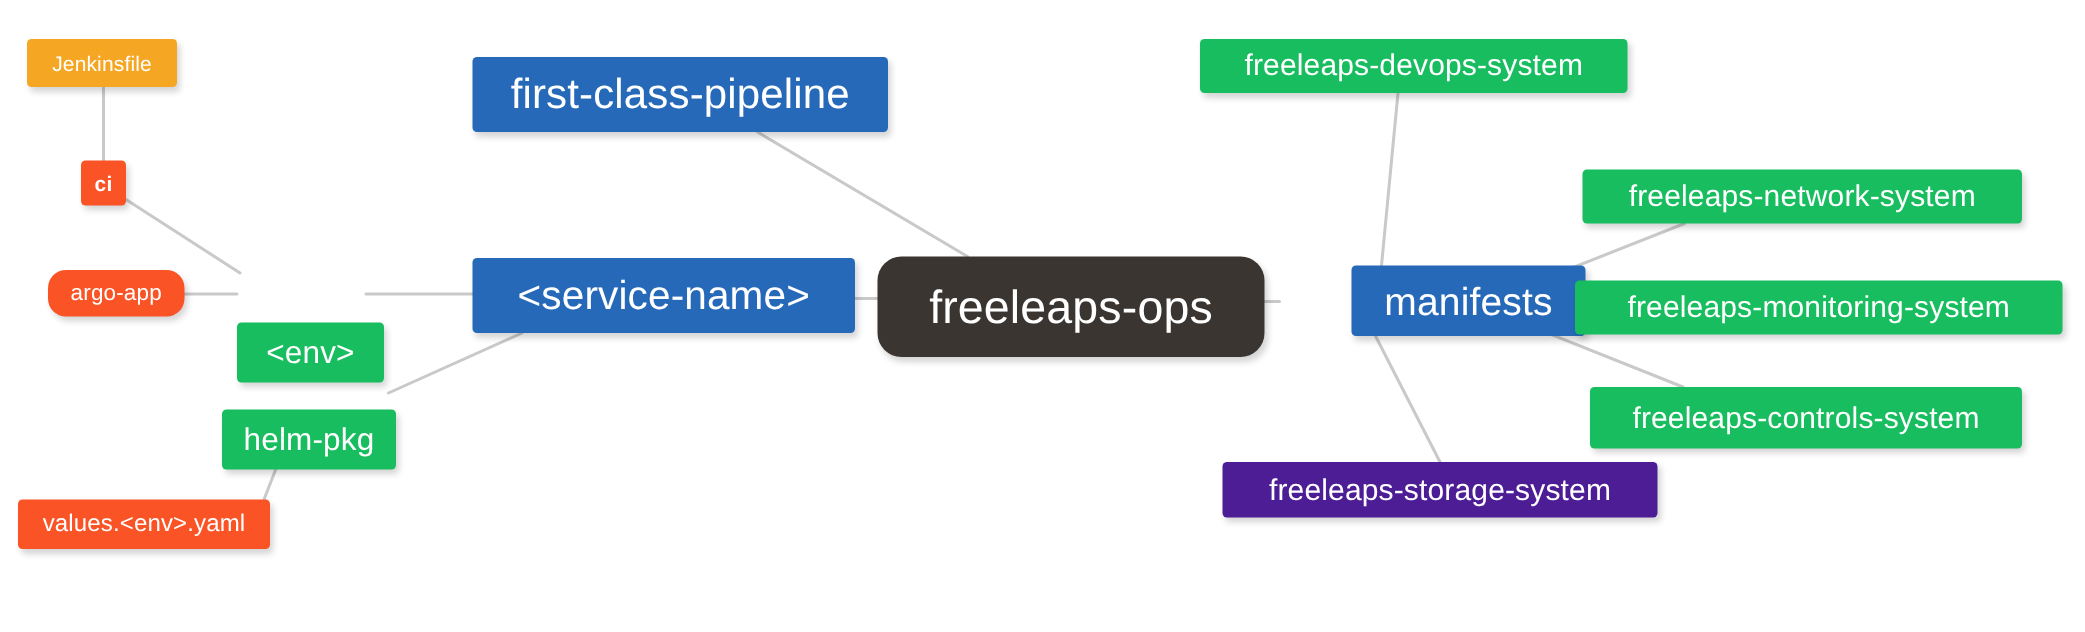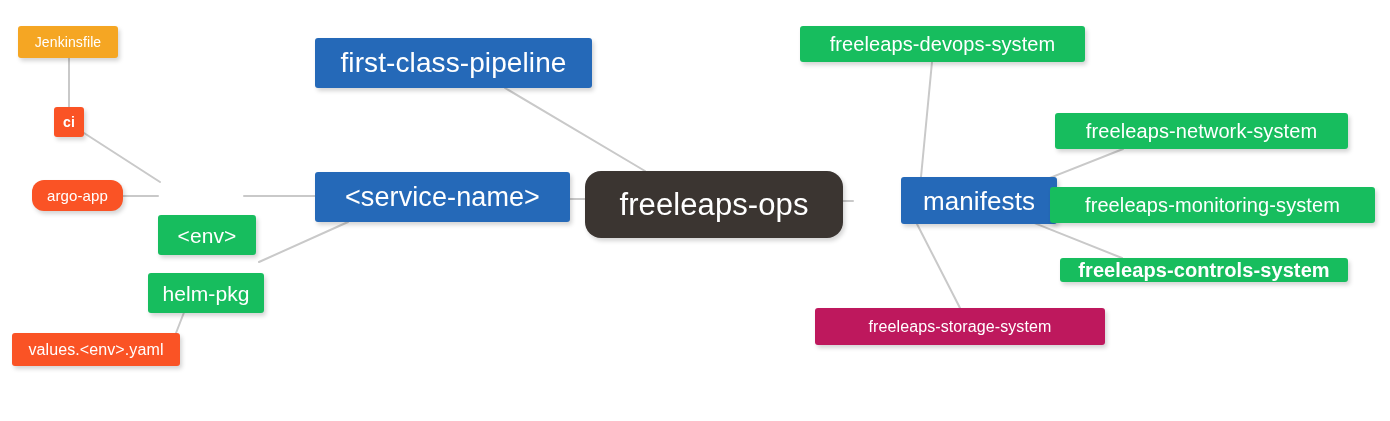--- a/index.html
+++ b/index.html
@@ -96,20 +96,20 @@
       </div>
       <div class="node" style="left: 800px; top: 26px; width: 285px; height: 36px; background: rgb(23, 189, 94); font-size: 20px;">
         <span class="node-label">freeleaps-devops-system</span>
       </div>
       <div class="node" style="left: 1055px; top: 113px; width: 293px; height: 36px; background: rgb(23, 189, 94); font-size: 20px;">
         <span class="node-label">freeleaps-network-system</span>
       </div>
       <div class="node" style="left: 1050px; top: 187px; width: 325px; height: 36px; background: rgb(23, 189, 94); font-size: 20px;">
         <span class="node-label">freeleaps-monitoring-system</span>
       </div>
-      <div class="node" style="left: 1060px; top: 258px; width: 288px; height: 24px; background: rgb(23, 189, 94); font-size: 20px; font-weight: bold;">
+      <div class="node" style="left: 1060px; top: 258px; width: 288px; height: 41px; background: rgb(23, 189, 94); font-size: 20px;">
         <span class="node-label">freeleaps-controls-system</span>
       </div>
-      <div class="node" style="left: 815px; top: 308px; width: 290px; height: 37px; background: #be185d; font-size: 16px;">
+      <div class="node" style="left: 815px; top: 308px; width: 290px; height: 37px; background: #4c1d95; font-size: 20px;">
         <span class="node-label">freeleaps-storage-system</span>
       </div>
     </div>
 </div>
 
 </body></html>

